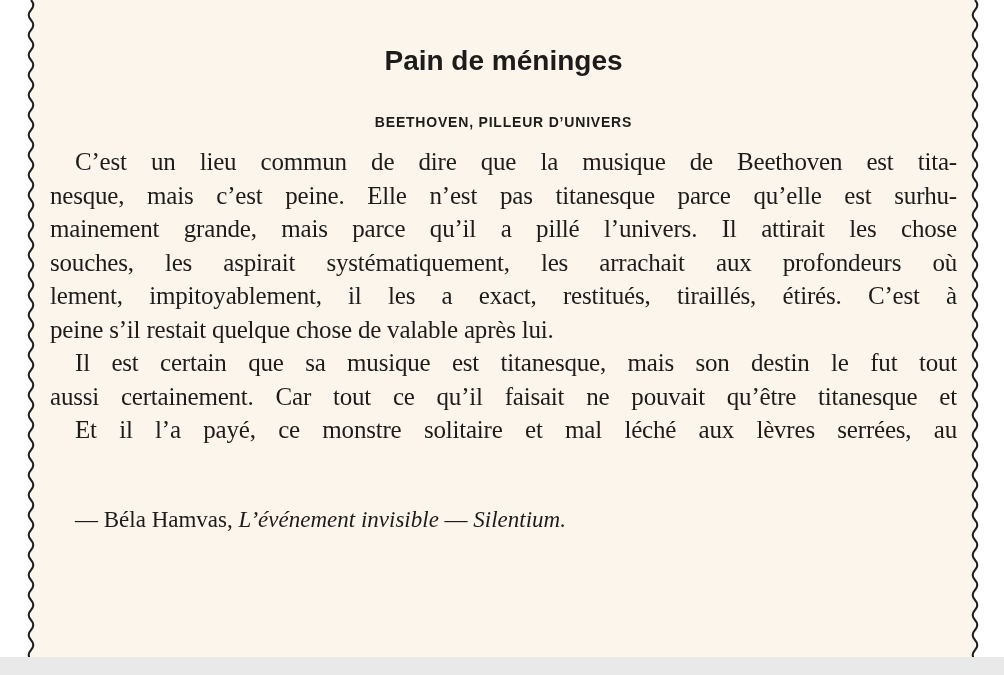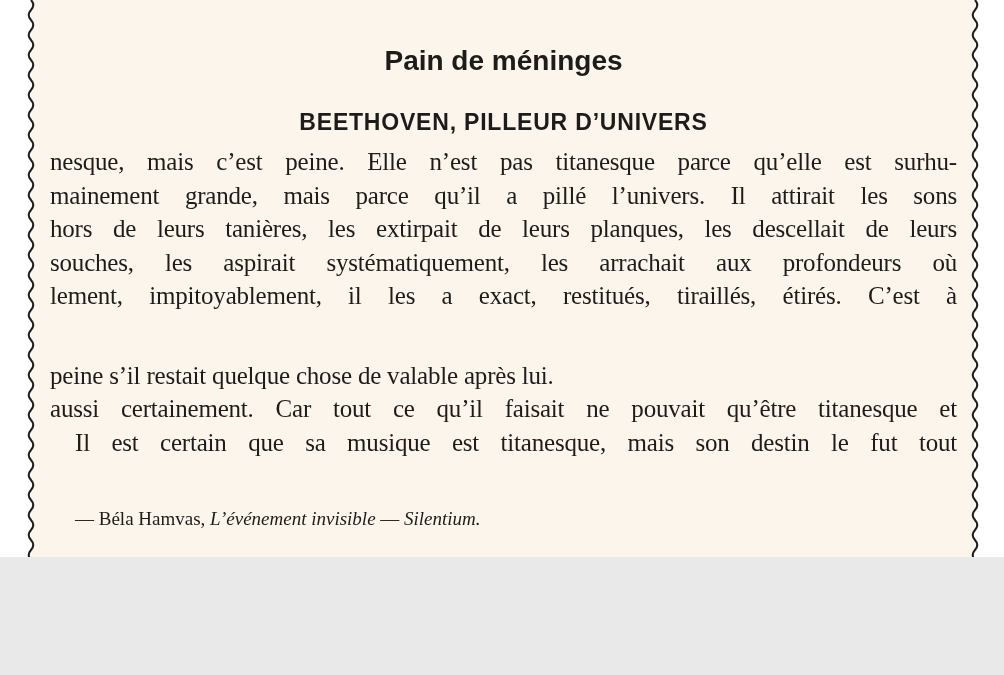--- a/index.html
+++ b/index.html
@@ -4,21 +4,21 @@
 <style>
   :root{
     --page-background:#fcf5ec;
     --outside-background:#ffffff;
     --ink:#1d1c1a;
     --border:#1f1e1c;
   }
   html,body{margin:0;padding:0;}
   body{background:#e9e9e9;font-family:"Liberation Serif",serif;}
   .screen{
-    position:relative;width:1004px;height:557px;overflow:hidden;
+    position:relative;width:1004px;height:657px;overflow:hidden;
     background:var(--outside-background);
   }
   .page-card{
     position:absolute;top:0;bottom:0;left:31px;right:29px;
     background:var(--page-background);
   }
   .wavy{position:absolute;top:0;width:40px;height:680px;display:block;}
   .wavy.left{left:11px;}
   .wavy.right{left:955px;}
   .wavy path.mask{fill:var(--outside-background);stroke:none;}
@@ -27,29 +27,29 @@
     position:absolute;top:0;left:50px;width:907px;color:var(--ink);
   }
   .title{
     margin:46px 0 0 0;text-align:center;
     font-family:"Liberation Sans",sans-serif;font-weight:bold;
     font-size:28px;line-height:30px;
   }
   .subtitle{
     margin:36px 0 0 0;text-align:center;
     font-family:"Liberation Sans",sans-serif;font-weight:bold;
-    font-size:23px;line-height:20px;letter-spacing:0.8px;
+    font-size:14px;line-height:20px;letter-spacing:0.8px;
   }
   .bodytext{margin:13px 0 0 0;}
   .para{margin:0;font-size:25px;line-height:33.5px;letter-spacing:-0.2px;}
   .line{display:block;text-align:justify;text-align-last:justify;}
-  .line.last{text-align-last:left;margin-top:46px;}
+  .line.last{text-align-last:left;}
   .line.indent{text-indent:25px;}
   .attribution{
-    margin:43px 0 0 0;font-size:19px;line-height:33.5px;text-indent:25px;
+    margin:56px 0 0 0;font-size:23px;line-height:33.5px;text-indent:25px;
   }
 </style>
 </head>
 <body>
 
 <div class="screen">
 
   <div class="page-card"></div>
 
   <svg class="wavy left" viewBox="0 0 40 680" aria-hidden="true">
@@ -63,34 +63,35 @@
 
   <div class="content">
 
     <h1 class="title">Pain de méninges</h1>
 
     <h2 class="subtitle">BEETHOVEN, PILLEUR D’UNIVERS</h2>
 
     <div class="bodytext">
 
       <p class="para">
+        <span class="line indent">C’est un lieu commun de dire que la musique de Beethoven est tita-</span>
         <span class="line">nesque, mais c’est peine. Elle n’est pas titanesque parce qu’elle est surhu-</span>
-        <span class="line">mainement grande, mais parce qu’il a pillé l’univers. Il attirait les sons</span>
-        <span class="line">hors de leurs tanières, les extirpait de leurs planques, les descellait de leurs</span>
+        <span class="line">mainement grande, mais parce qu’il a pillé l’univers. Il attirait les chose</span>
         <span class="line">souches, les aspirait systématiquement, les arrachait aux profondeurs où</span>
         <span class="line">lement, impitoyablement, il les a exact, restitués, tiraillés, étirés. C’est à</span>
         <span class="line last">peine s’il restait quelque chose de valable après lui.</span>
       </p>
 
       <p class="para">
+        <span class="line indent">Il est certain que sa musique est titanesque, mais son destin le fut tout</span>
         <span class="line">aussi certainement. Car tout ce qu’il faisait ne pouvait qu’être titanesque et</span>
-        <span class="line indent">Il est certain que sa musique est titanesque, mais son destin le fut tout</span>
       </p>
 
       <p class="para">
+        <span class="line indent">Et il l’a payé, ce monstre solitaire et mal léché aux lèvres serrées, au</span>
       </p>
 
     </div>
 
     <p class="attribution">
       <span>— Béla Hamvas,</span>
       <i>L’événement invisible</i>
       <span>—</span>
       <i>Silentium.</i>
     </p>

